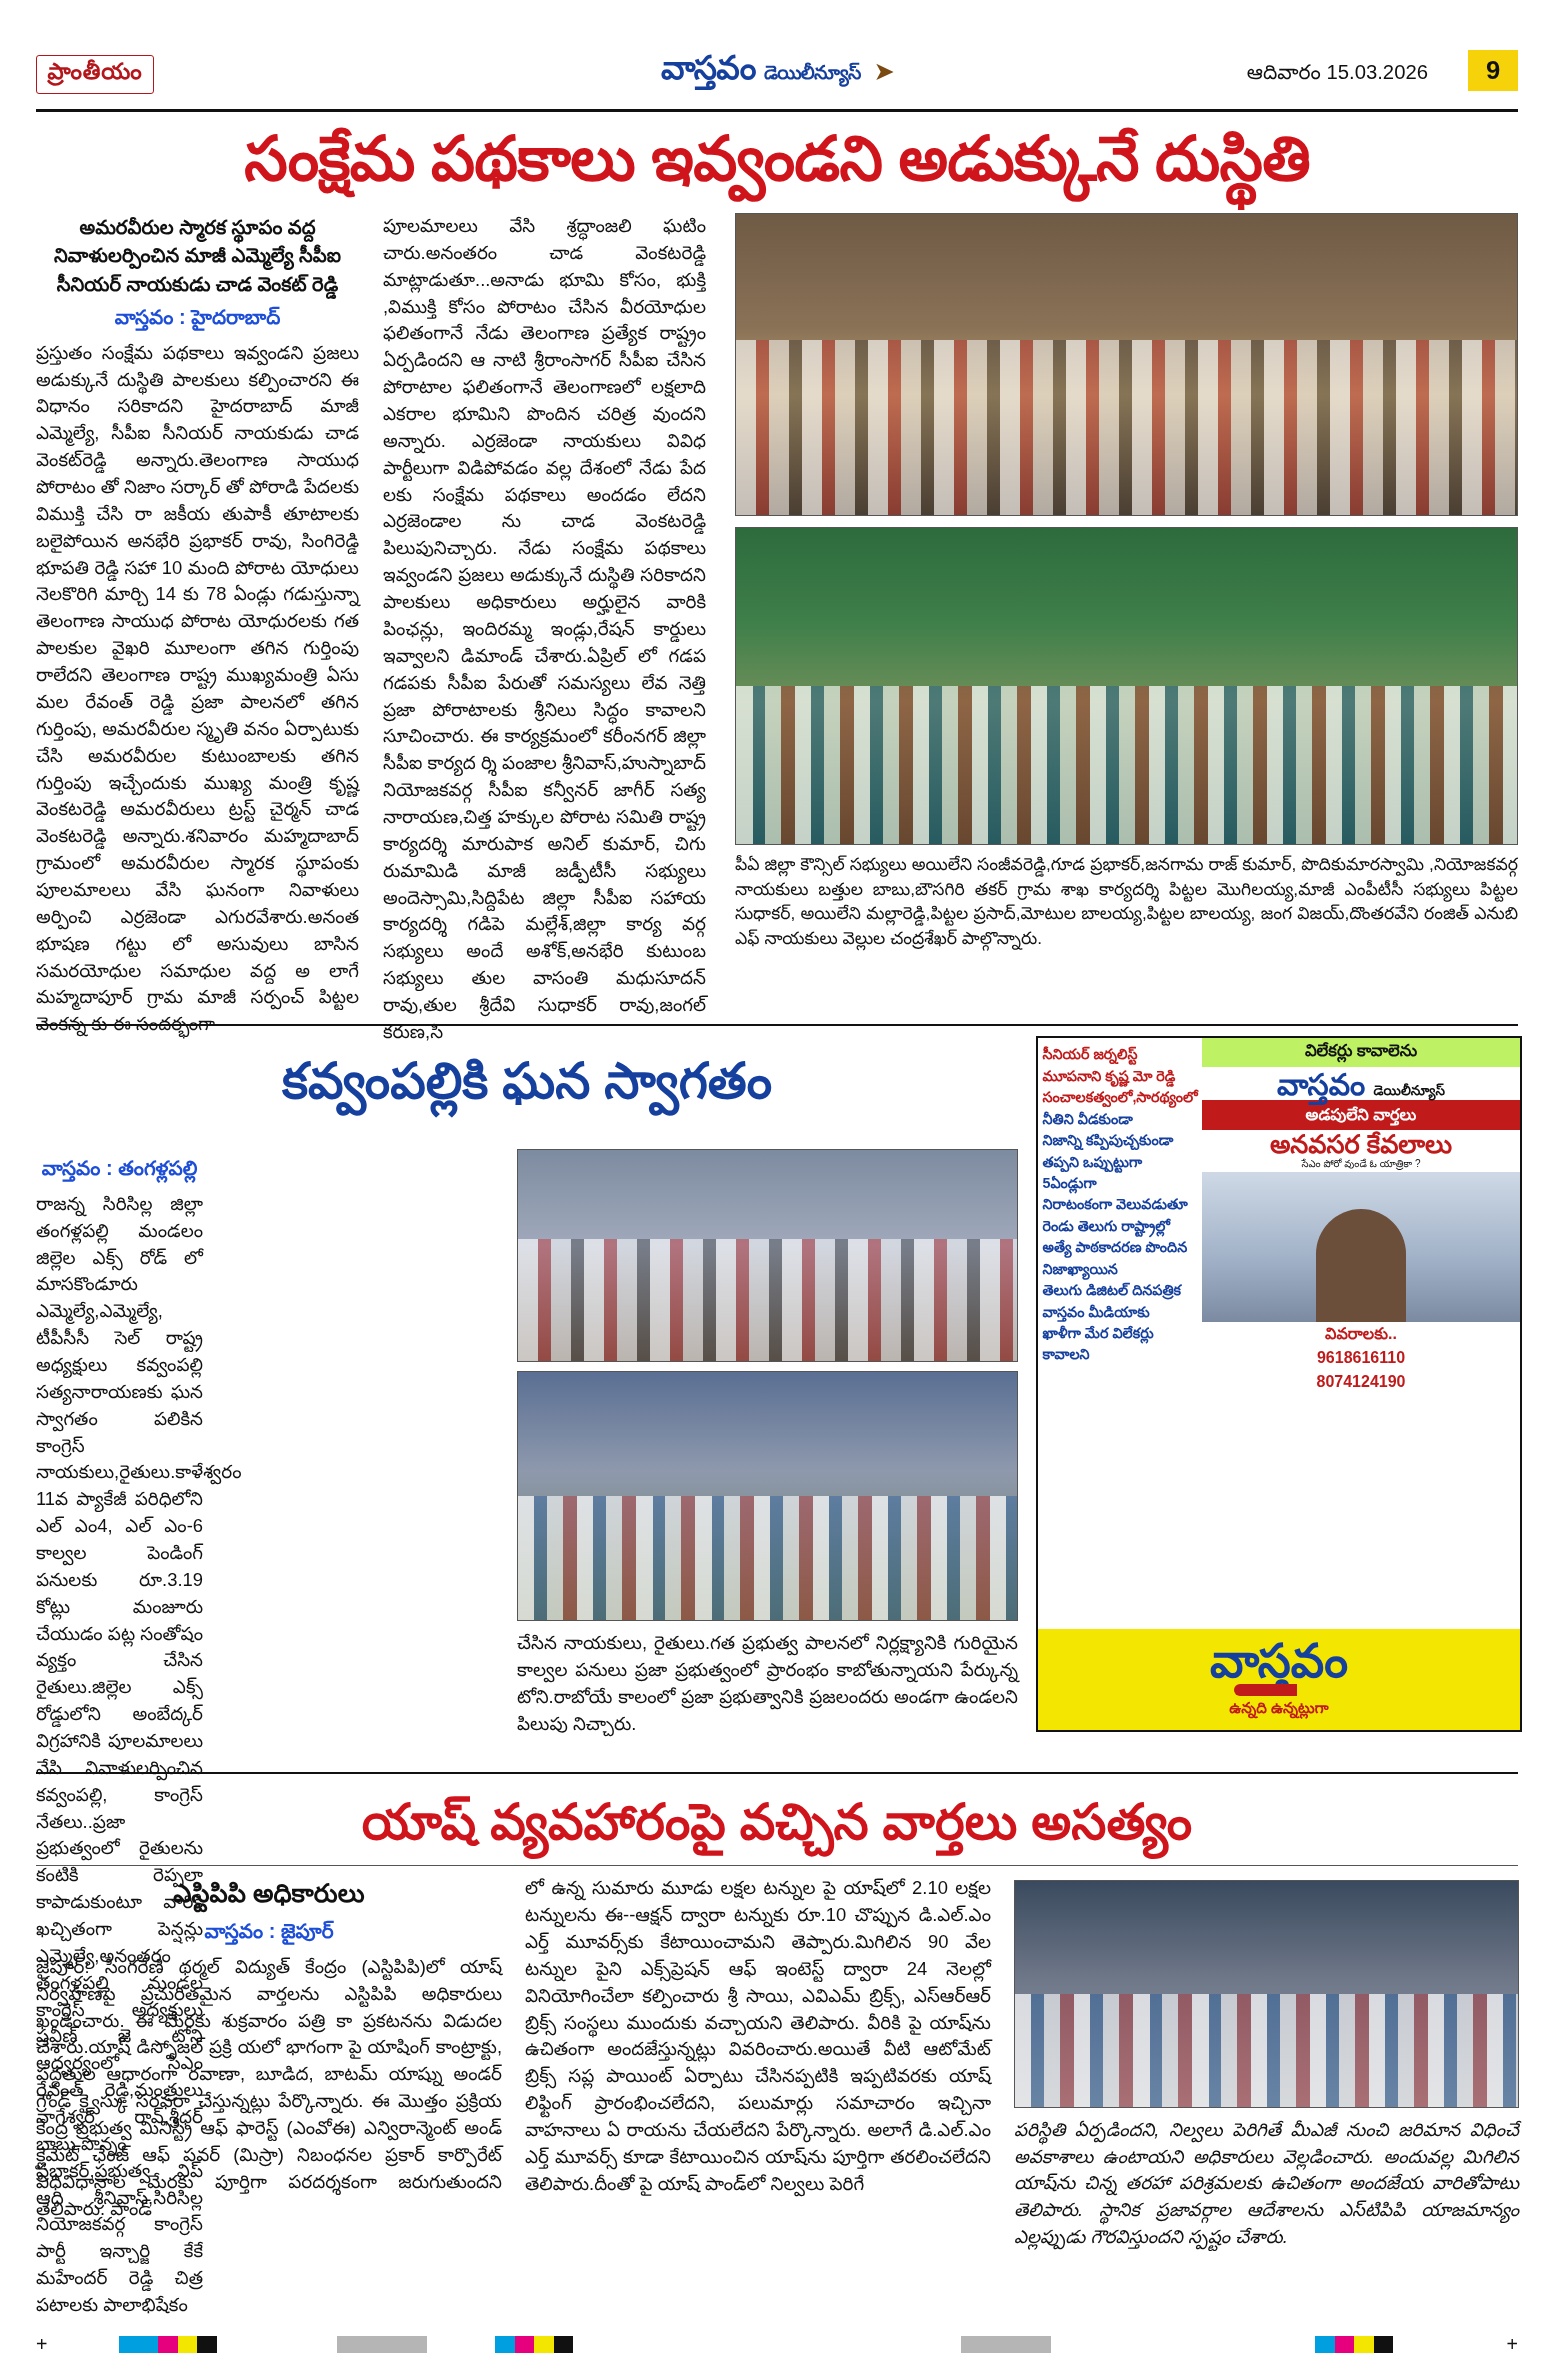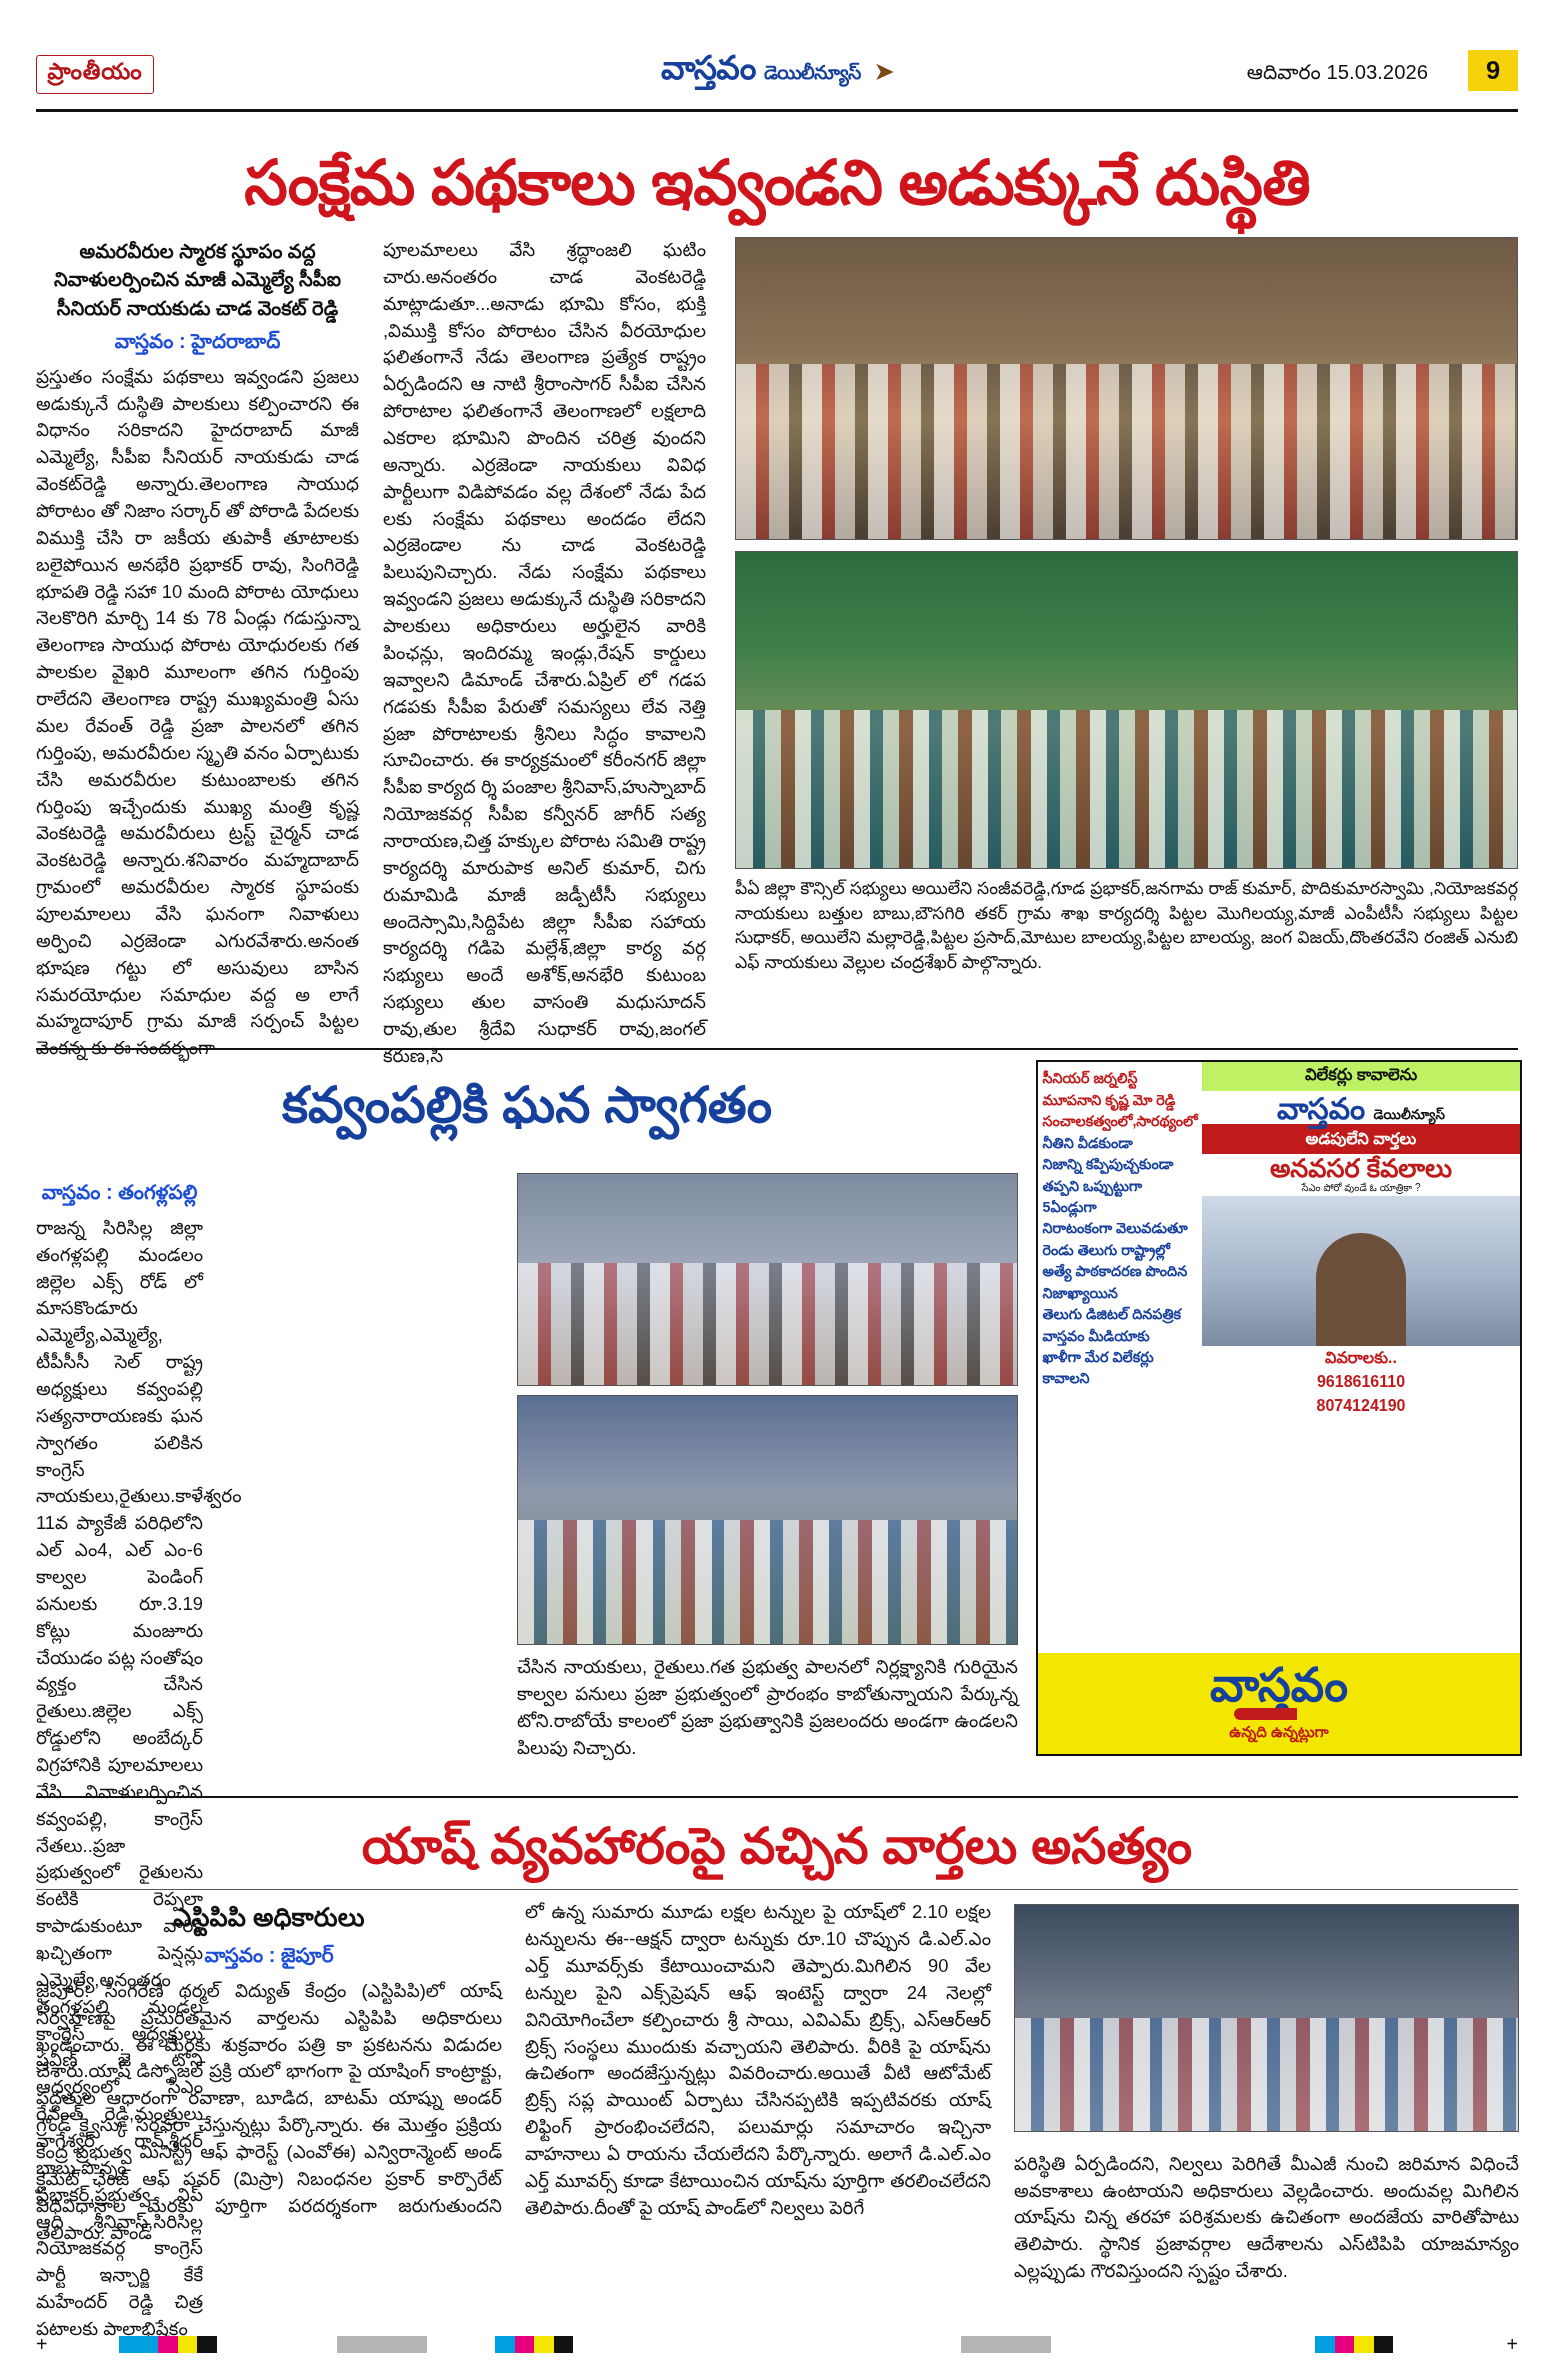--- a/index.html
+++ b/index.html
@@ -23,21 +23,21 @@
   .mast-center .sub{font-size:19px;color:#16409e;}
   .mast-bird{display:inline-block;color:#7a4a12;font-size:22.6px;margin-left:6px;}
   .mast-date{position:absolute;right:90px;top:16.5px;font-size:20.3px;color:#111;}
   .mast-pageno{
     position:absolute;right:0;top:6px;width:50px;height:41px;background:#f5d20a;
     color:#111;font-size:25.6px;font-weight:bold;display:flex;align-items:center;justify-content:center;
   }
 
   
   .headline1{
-    margin-top:36px;text-align:center;color:#d0141b;font-weight:bold;
+    margin-top:12px;text-align:center;color:#d0141b;font-weight:bold;
     font-size:62px;line-height:1.12;letter-spacing:-0.8px;
   }
   .rule{height:2.3px;background:#111;margin:13.5px 0 0 0;}
   .rule.thin{height:1.5px;background:#555;}
 
   .headline2{
     text-align:center;color:#16409e;font-weight:bold;font-size:50px;line-height:1.15;
     margin:16.5px 0 7.5px 0;
   }
   .headline3{
@@ -236,21 +236,21 @@
       <div class="byline">వాస్తవం : జైపూర్</div>
       <div class="col-text">జైపూర్: సింగరేణి థర్మల్ విద్యుత్ కేంద్రం (ఎస్టిపిపి)లో యాష్ నిర్వహణపై ప్రచురితమైన వార్తలను ఎస్టిపిపి అధికారులు ఖండించారు. ఈ మేరకు శుక్రవారం పత్రి కా ప్రకటనను విడుదల చేశారు.యాష్ డిస్పోజల్ ప్రక్రి యలో భాగంగా పై యాషింగ్ కాంట్రాక్టు, పద్ధతుల ఆధారంగా రవాణా, బూడిద, బాటమ్ యాష్ను అండర్ గ్రౌండ్ క్వైస్కు సరఫరా చేస్తున్నట్లు పేర్కొన్నారు. ఈ మొత్తం ప్రక్రియ కేంద్ర ప్రభుత్వ మినిస్ట్రీ ఆఫ్ ఫారెస్ట్ (ఎంవోఈ) ఎన్విరాన్మెంట్ అండ్ క్లైమేట్ ఛేంజ్ ఆఫ్ పవర్ (మిస్రా) నిబంధనల ప్రకార్ కార్పొరేట్ విధివిధానాల మేరకు పూర్తిగా పరదర్శకంగా జరుగుతుందని తెలిపారు. పాండ్</div>
     </div>
     <div class="s3c2">
       <div class="col-text">లో ఉన్న సుమారు మూడు లక్షల టన్నుల పై యాష్‌లో 2.10 లక్షల టన్నులను ఈ--ఆక్షన్ ద్వారా టన్నుకు రూ.10 చొప్పున డి.ఎల్.ఎం ఎర్త్ మూవర్స్‌కు కేటాయించామని తెప్పారు.మిగిలిన 90 వేల టన్నుల పైని ఎక్స్‌ప్రెషన్ ఆఫ్ ఇంటెస్ట్ ద్వారా 24 నెలల్లో వినియోగించేలా కల్పించారు శ్రీ సాయి, ఎవిఎమ్ బ్రిక్స్, ఎస్‌ఆర్‌ఆర్ బ్రిక్స్ సంస్థలు ముందుకు వచ్చాయని తెలిపారు. వీరికి పై యాష్‌ను ఉచితంగా అందజేస్తున్నట్లు వివరించారు.అయితే వీటి ఆటోమేట్ బ్రిక్స్ సప్ల పాయింట్ ఏర్పాటు చేసినప్పటికి ఇప్పటివరకు యాష్ లిఫ్టింగ్ ప్రారంభించలేదని, పలుమార్లు సమాచారం ఇచ్చినా వాహనాలు ఏ రాయను చేయలేదని పేర్కొన్నారు. అలాగే డి.ఎల్.ఎం ఎర్త్ మూవర్స్ కూడా కేటాయించిన యాష్‌ను పూర్తిగా తరలించలేదని తెలిపారు.దీంతో పై యాష్ పాండ్‌లో నిల్వలు పెరిగే</div>
     </div>
     <div class="s3photo">
       <div class="ph photoE pE">
         <div class="figs2"></div>
       </div>
-      <div class="col-text" style="margin-top:19px;">పరిస్థితి ఏర్పడిందని, నిల్వలు పెరిగితే మీఎజీ నుంచి జరిమాన విధించే అవకాశాలు ఉంటాయని అధికారులు వెల్లడించారు. అందువల్ల మిగిలిన యాష్‌ను చిన్న తరహా పరిశ్రమలకు ఉచితంగా అందజేయ వారితోపాటు తెలిపారు. స్థానిక ప్రజావర్గాల ఆదేశాలను ఎస్‌టిపిపి యాజమాన్యం ఎల్లప్పుడు గౌరవిస్తుందని స్పష్టం చేశారు.</div>
+      <div class="col-text" style="margin-top:9px;font-style:italic;">పరిస్థితి ఏర్పడిందని, నిల్వలు పెరిగితే మీఎజీ నుంచి జరిమాన విధించే అవకాశాలు ఉంటాయని అధికారులు వెల్లడించారు. అందువల్ల మిగిలిన యాష్‌ను చిన్న తరహా పరిశ్రమలకు ఉచితంగా అందజేయ వారితోపాటు తెలిపారు. స్థానిక ప్రజావర్గాల ఆదేశాలను ఎస్‌టిపిపి యాజమాన్యం ఎల్లప్పుడు గౌరవిస్తుందని స్పష్టం చేశారు.</div>
     </div>
   </div>
 
  </div>
 
  <div class="footer">
    <span class="regmark" style="left:0;top:0;">+</span>
    <div class="bars" style="left:83px;">
      <div style="background:#00a0e0"></div>
         <div style="background:#00a0e0"></div>

